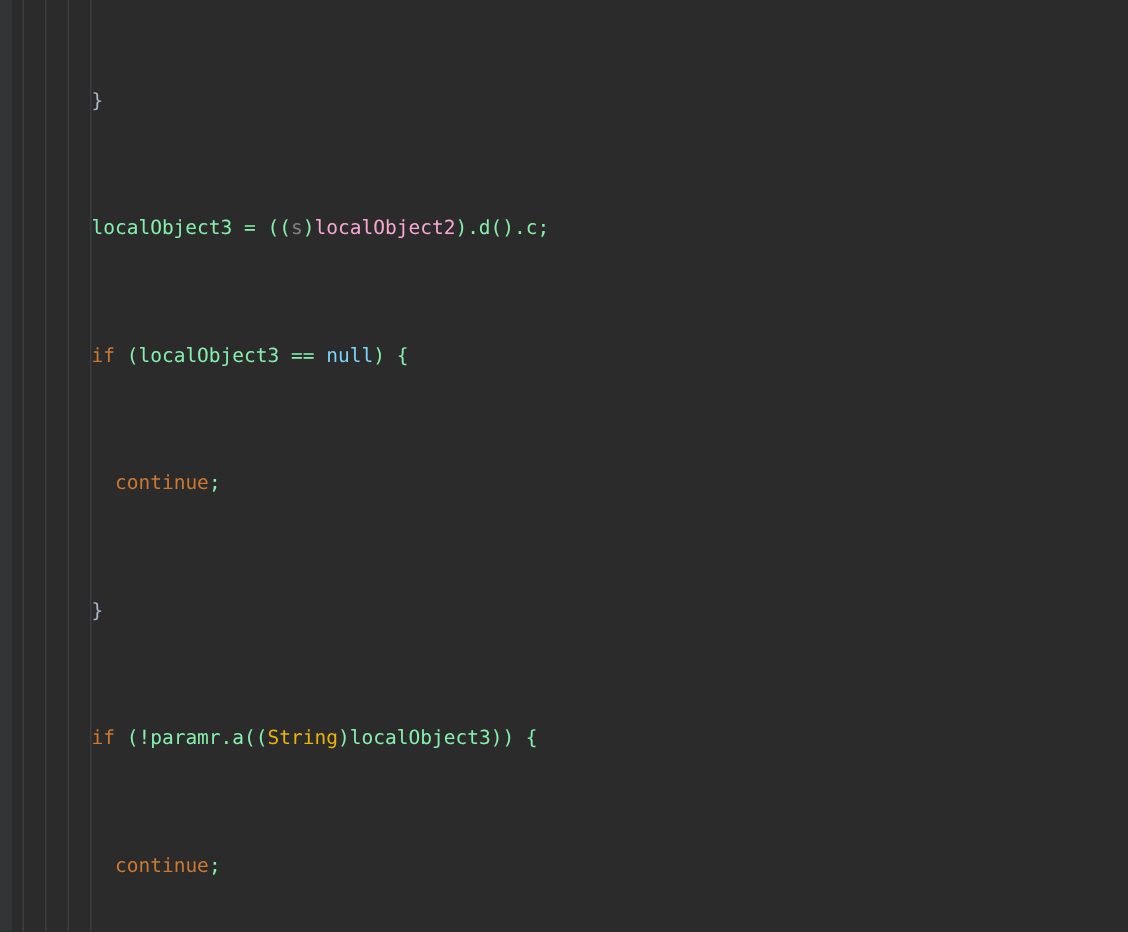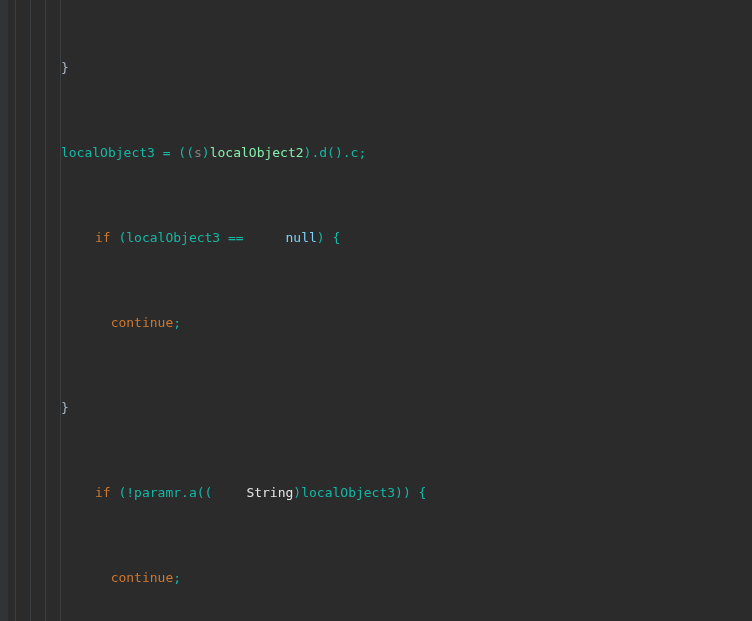--- a/index.html
+++ b/index.html
@@ -60,22 +60,22 @@
     white-space: pre;
     position: relative;
   }
   .line-inner {
     padding-left: 14px;
     display: block;
     white-space: pre;
   }
 
   
-  .kw       { color: #cc7832; margin-left: 34px; }            
-  .plain    { color: #14b8a6; }            
+  .kw       { color: #cc7832; }            
+  .plain    { color: #86efac; }            
   .punc     { color: #a9b7c6; }
   .local    { color: #cd5c5c; }
   .gray     { color: #808080; }
 </style>
 </head>
 <body>
 
 <div id="editor" style="background: rgb(43, 43, 43);">
 
   <div class="gutter" style="background: rgb(49, 51, 53);"></div>
@@ -84,33 +84,33 @@
   <div class="indent-guide" style="left: 30px; background: rgb(59, 63, 65);"></div>
   <div class="indent-guide" style="left: 45px; background: rgb(59, 63, 65);"></div>
   <div class="indent-guide" style="left: 60px; background: rgb(59, 63, 65);"></div>
 
   <div class="code" style="top:-9px">
 
     
     <div class="line"><span class="line-inner"><span class="punc">      }</span></span></div>
 
     
-    <div class="line"><span class="line-inner"><span class="plain">      localObject3 = ((</span><span class="gray">s</span><span class="plain">)</span><span class="local" style="color: #86efac;">localObject2</span><span class="plain">).d().c;</span></span></div>
+    <div class="line"><span class="line-inner"><span class="plain">      localObject3 = ((</span><span class="gray">s</span><span class="plain">)</span><span class="local" style="color: #f9a8d4;">localObject2</span><span class="plain">).d().c;</span></span></div>
 
     
     <div class="line"><span class="line-inner"><span class="plain">      </span><span class="kw" style="color: rgb(204, 120, 50);">if</span><span class="plain"> (localObject3 == </span><span class="kw" style="color: #7dd3fc;">null</span><span class="plain">) {</span></span></div>
 
     
     <div class="line"><span class="line-inner"><span class="plain">        </span><span class="kw" style="color: rgb(204, 120, 50);">continue</span><span class="plain">;</span></span></div>
 
     
     <div class="line"><span class="line-inner"><span class="punc">      }</span></span></div>
 
     
-    <div class="line"><span class="line-inner"><span class="plain">      </span><span class="kw" style="color: rgb(204, 120, 50);">if</span><span class="plain"> (!paramr.a((</span><span class="kw" style="color: #e5e5e5;">String</span><span class="plain">)localObject3)) {</span></span></div>
+    <div class="line"><span class="line-inner"><span class="plain">      </span><span class="kw" style="color: rgb(204, 120, 50);">if</span><span class="plain"> (!paramr.a((</span><span class="kw" style="color: #eab308;">String</span><span class="plain">)localObject3)) {</span></span></div>
 
     
     <div class="line"><span class="line-inner"><span class="plain">        </span><span class="kw" style="color: rgb(204, 120, 50);">continue</span><span class="plain">;</span></span></div>
 
     
     
 
     
     
 

